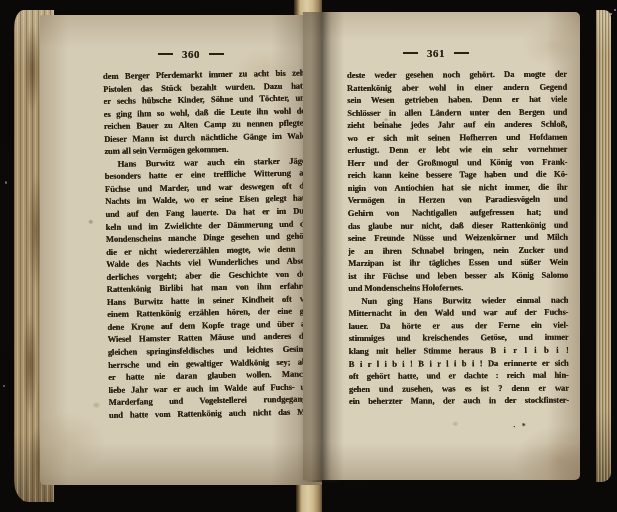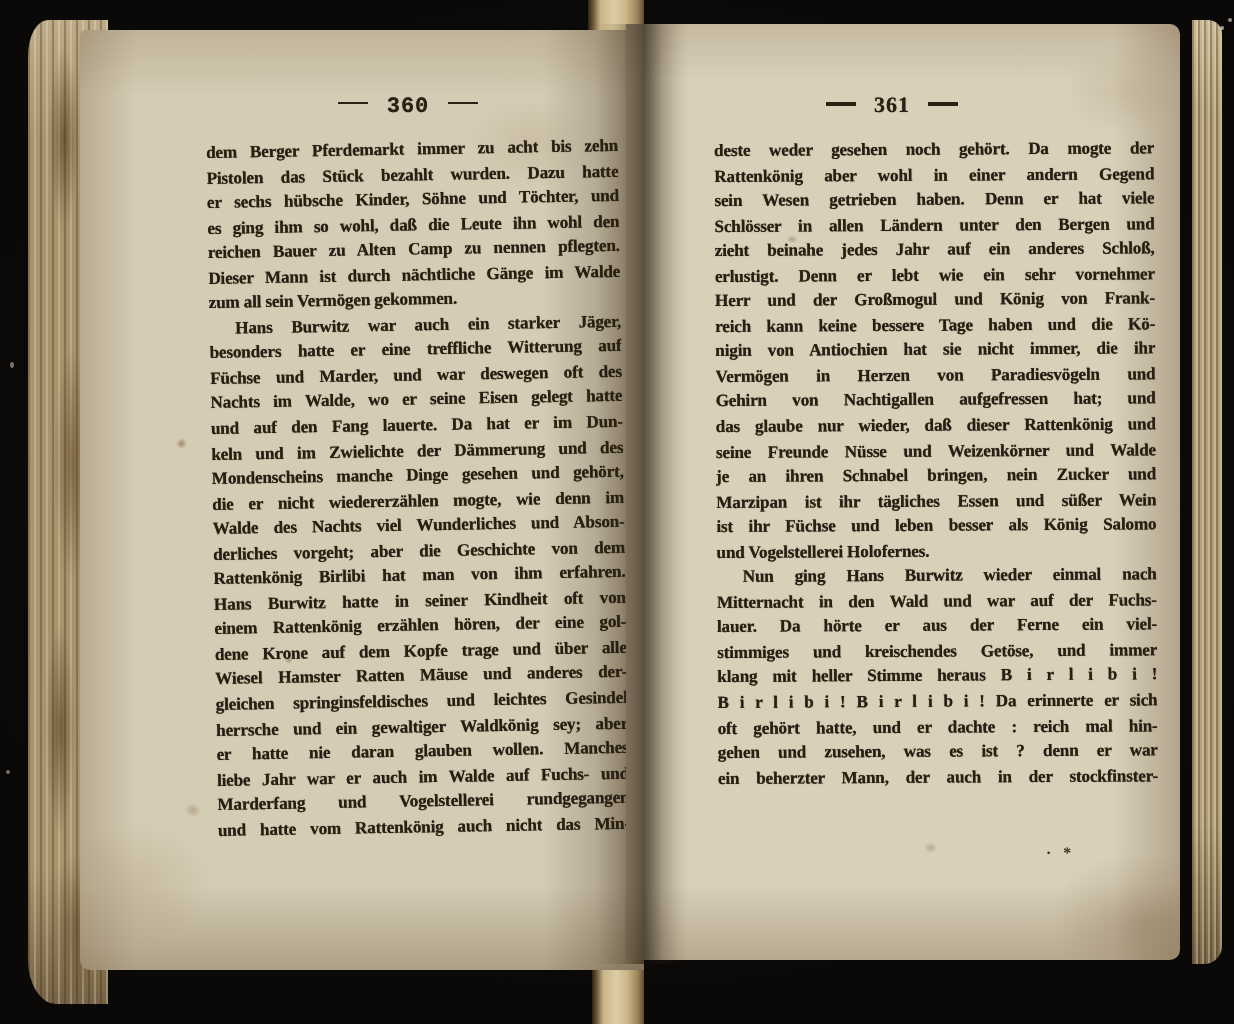--- a/index.html
+++ b/index.html
@@ -49,21 +49,21 @@
       radial-gradient(3px 3px at 47% 21%, rgba(115,80,40,.4),  transparent 70%),
       radial-gradient(5px 4px at 68% 50%, rgba(120,85,45,.35), transparent 70%),
       radial-gradient(3px 3px at 37% 67%, rgba(110,75,35,.45), transparent 70%),
       radial-gradient(6px 5px at 20% 83%, rgba(115,80,40,.3),  transparent 70%),
       radial-gradient(42px 30px at 80% 12%, rgba(130,100,60,.13), transparent 75%),
       radial-gradient(55px 42px at 9% 91%,  rgba(120,90,50,.16),  transparent 75%),
       linear-gradient(90deg, rgba(110,85,50,.28) 0%, transparent 10%, transparent 82%, rgba(60,40,18,.38) 100%),
       linear-gradient(180deg, rgba(115,90,55,.22) 0%, transparent 7%, transparent 91%, rgba(90,65,35,.32) 100%);
   }
   .page-right {
-    left:313px; top:12px; width:277px; height:468px;
+    left:303px; top:12px; width:277px; height:468px;
     border-radius:0 5px 5px 0;
     background-color:#d9d0ba;
     background-image:
       radial-gradient(4px 3px at 30% 23%, rgba(115,80,40,.4),  transparent 70%),
       radial-gradient(3px 3px at 84% 40%, rgba(115,80,40,.35), transparent 70%),
       radial-gradient(5px 4px at 55% 88%, rgba(115,80,40,.3),  transparent 70%),
       radial-gradient(62px 48px at 93% 96%, rgba(110,80,45,.27), transparent 75%),
       radial-gradient(40px 30px at 90% 7%,  rgba(125,95,55,.15), transparent 75%),
       linear-gradient(90deg, rgba(60,40,18,.4) 0%, transparent 9%, transparent 88%, rgba(100,75,45,.32) 100%),
       linear-gradient(180deg, rgba(115,90,55,.2) 0%, transparent 6%, transparent 92%, rgba(95,70,40,.28) 100%);
@@ -73,21 +73,21 @@
   .gutter {
     position:absolute; z-index:4; left:298px; top:12px; width:46px; height:470px; pointer-events:none;
     background:linear-gradient(90deg, rgba(50,35,15,0) 0%, rgba(50,35,15,.18) 28%, rgba(35,22,8,.5) 47%, rgba(18,11,4,.55) 52%, rgba(50,35,15,.22) 72%, rgba(50,35,15,0) 100%);
   }
 
   .page-head {
     position:absolute; width:206px; text-align:center;
     font-size:11px; font-weight:bold; color:#2a2013; letter-spacing:.5px;
     text-shadow:0 0 .4px rgba(42,32,19,.8);
   }
-  .page-left  .page-head { top:33px; left:61px;font-family:Liberation Mono, monospace; }
+  .page-left  .page-head { top:33px; left:48px; }
   .page-right .page-head { top:35px; left:45px; width:220px; transform:translateX(-22px); }
   .hdash {
     display:inline-block; width:15px; height:1.6px; background:#2a2013;
     vertical-align:middle; margin:0 9px 3px 9px;
   }
 
   .text-col { position:absolute; color:#281f12; }
   .text-col-left  { top:55px; left:66px; width:206px; transform:rotate(-1deg);    transform-origin:left center; }
   .text-col-right { top:57px; left:45px; width:220px; transform:rotate(-0.35deg); transform-origin:left center; }
   .line {
@@ -161,32 +161,33 @@
   <div class="page page-right">
     <div class="page-head">
       <span class="hdash"></span><span>361</span><span class="hdash"></span>
     </div>
     <div class="text-col text-col-right" id="right-lines">
         <div class="line">deste weder gesehen noch gehört.  Da mogte der</div>
         <div class="line">Rattenkönig aber wohl in einer andern Gegend</div>
         <div class="line">sein Wesen getrieben haben.  Denn er hat viele</div>
         <div class="line">Schlösser in allen Ländern unter den Bergen und</div>
         <div class="line">zieht beinahe jedes Jahr auf ein anderes Schloß,</div>
+        <div class="line">wo er sich mit seinen Hofherren und Hofdamen</div>
         <div class="line">erlustigt.  Denn er lebt wie ein sehr vornehmer</div>
         <div class="line">Herr und der Großmogul und König von Frank-</div>
         <div class="line">reich kann keine bessere Tage haben und die Kö-</div>
         <div class="line">nigin von Antiochien hat sie nicht immer, die ihr</div>
         <div class="line">Vermögen in Herzen von Paradiesvögeln und</div>
         <div class="line">Gehirn von Nachtigallen aufgefressen hat;  und</div>
-        <div class="line">das glaube nur wieder, daß dieser Rattenkönig und</div>
-        <div class="line">seine Freunde Nüsse und Weizenkörner und Walde</div>
+        <div class="line">das glaube nur nicht, daß dieser Rattenkönig und</div>
+        <div class="line">seine Freunde Nüsse und Weizenkörner und Milch</div>
         <div class="line">je an ihren Schnabel bringen, nein Zucker und</div>
         <div class="line">Marzipan ist ihr tägliches Essen und süßer Wein</div>
         <div class="line">ist ihr Füchse und leben besser als König Salomo</div>
-        <div class="line nojust">und Vogelstellerei Holofernes.</div>
+        <div class="line nojust">und Mondenscheins Holofernes.</div>
         <div class="line indent">Nun ging Hans Burwitz wieder einmal nach</div>
         <div class="line">Mitternacht in den Wald und war auf der Fuchs-</div>
         <div class="line">lauer.  Da hörte er aus der Ferne ein viel-</div>
         <div class="line">stimmiges und kreischendes Getöse, und immer</div>
         <div class="line">klang mit heller Stimme heraus B i r l i b i !</div>
         <div class="line">B i r l i b i !  B i r l i b i !  Da erinnerte er sich</div>
         <div class="line">oft gehört hatte, und er dachte :  reich mal hin-</div>
         <div class="line">gehen und zusehen, was es ist ?  denn er war</div>
         <div class="line">ein beherzter Mann, der auch in der stockfinster-</div>
       </div>

